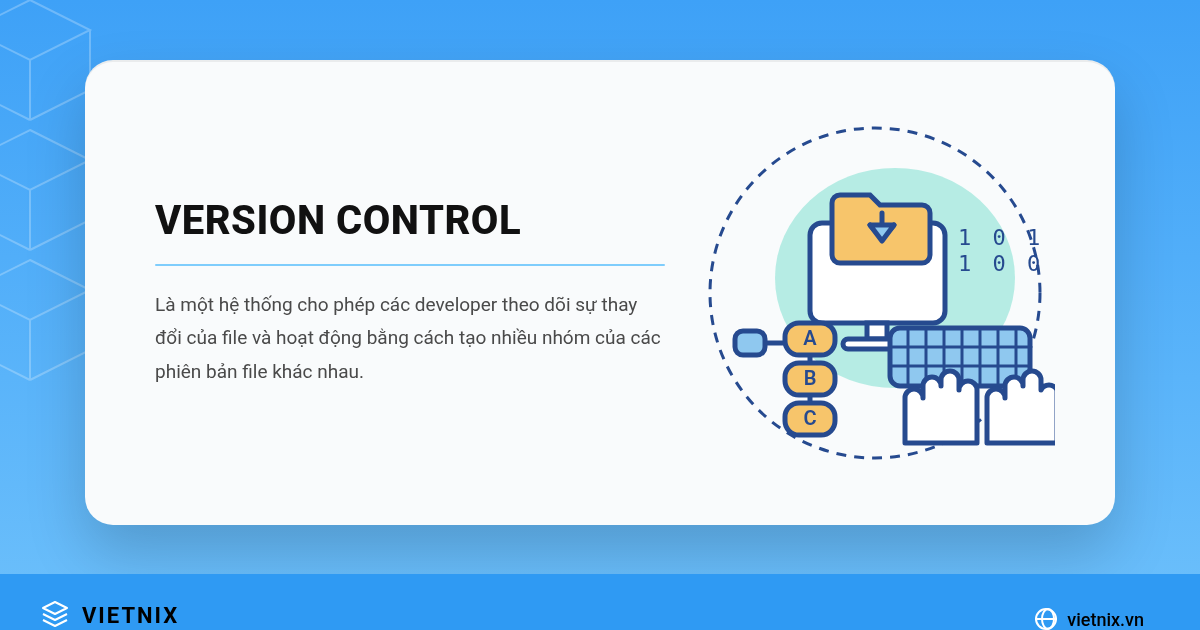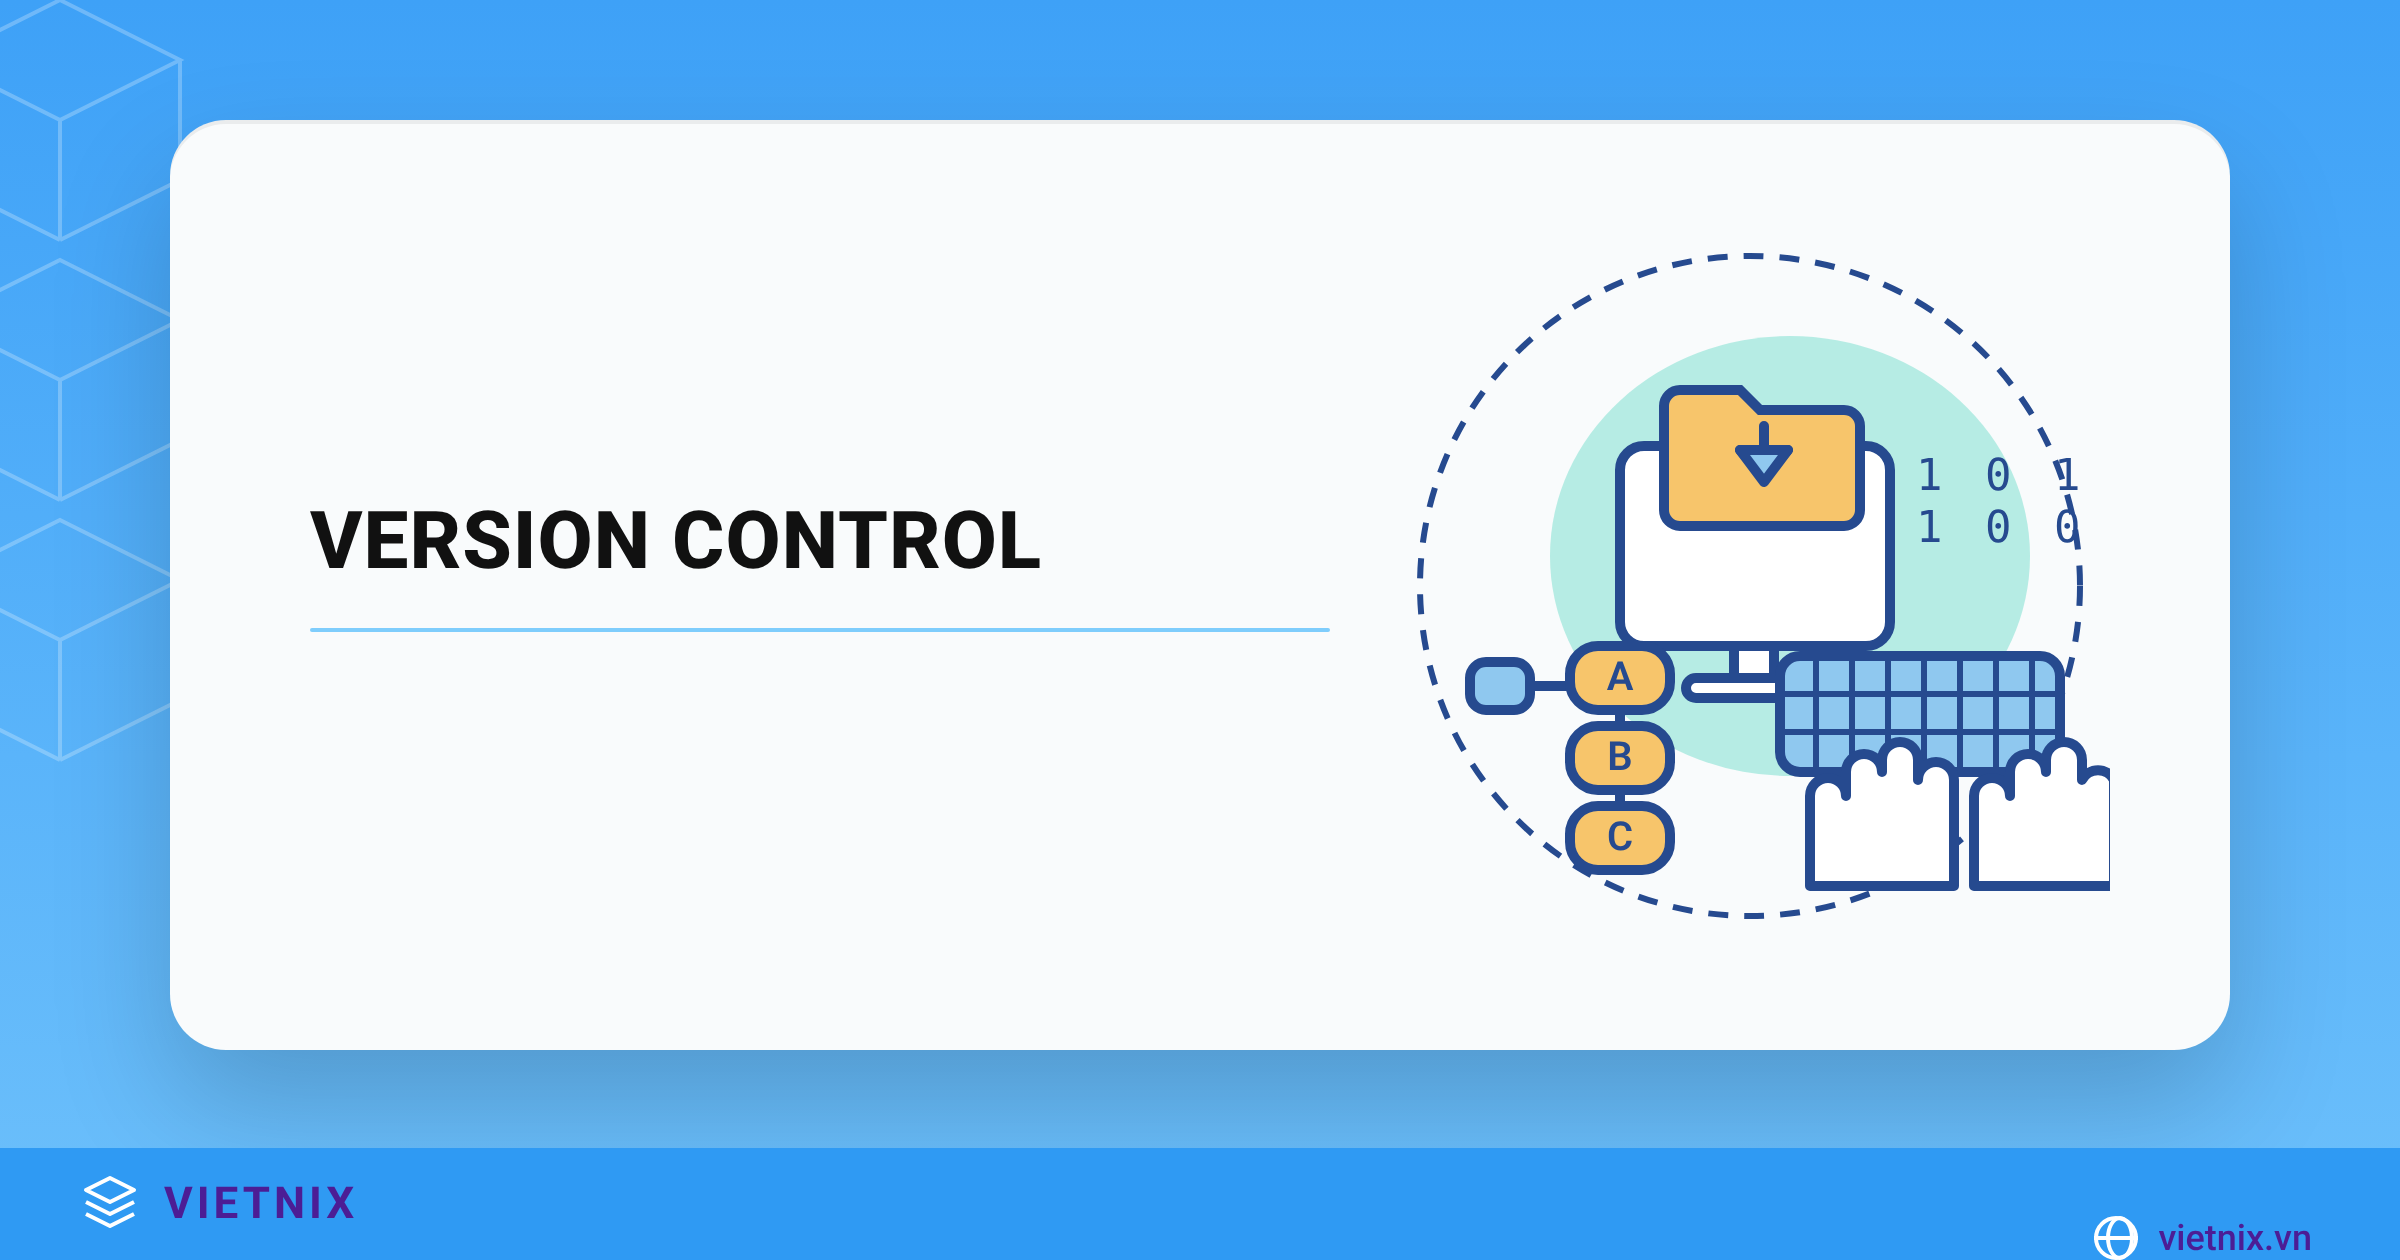--- a/index.html
+++ b/index.html
@@ -65,24 +65,24 @@
     height: 360px;
     position: relative;
   }
 
   .footer {
     position: absolute;
     left: 0; right: 0; bottom: 0;
     height: 56px;
     background: #2f9af3;
     display: flex;
-    align-items: center;
+    align-items: flex-end;
     justify-content: space-between;
-    padding: 0 44px 0 40px;
-    color: #4c1d95;
+    padding: 0 56px 0 40px;
+    color: #000000;
   }
   .brand {
     display: flex;
     align-items: center;
     gap: 12px;
     font-weight: 700;
     font-size: 22px;
     letter-spacing: 2px;
   }
   .site {
@@ -139,20 +139,21 @@
     <g transform="translate(0,290)">
       <path d="M60 0 L120 30 L60 60 L0 30 Z M60 60 L60 120 M0 30 L0 90 L60 120 M120 30 L120 90 L60 120"></path>
     </g>
   </g>
 </svg>
 
 <div class="card">
   <div class="text-col">
     <h1 class="heading">VERSION CONTROL</h1>
     <div class="divider"></div>
+    <p class="desc">Là một hệ thống cho phép các developer theo dõi sự thay đổi của file và hoạt động bằng cách tạo nhiều nhóm của các phiên bản file khác nhau.</p>
   </div>
 
   <div class="illus-col">
     <svg viewBox="0 0 360 360" width="360" height="360">
 
       <circle cx="180" cy="180" r="165" fill="none" stroke="#264a8f" stroke-width="3" stroke-dasharray="10 8"></circle>
 
       <ellipse cx="200" cy="165" rx="120" ry="110" fill="#89e3d4" opacity="0.6"></ellipse>
 
       <g>

